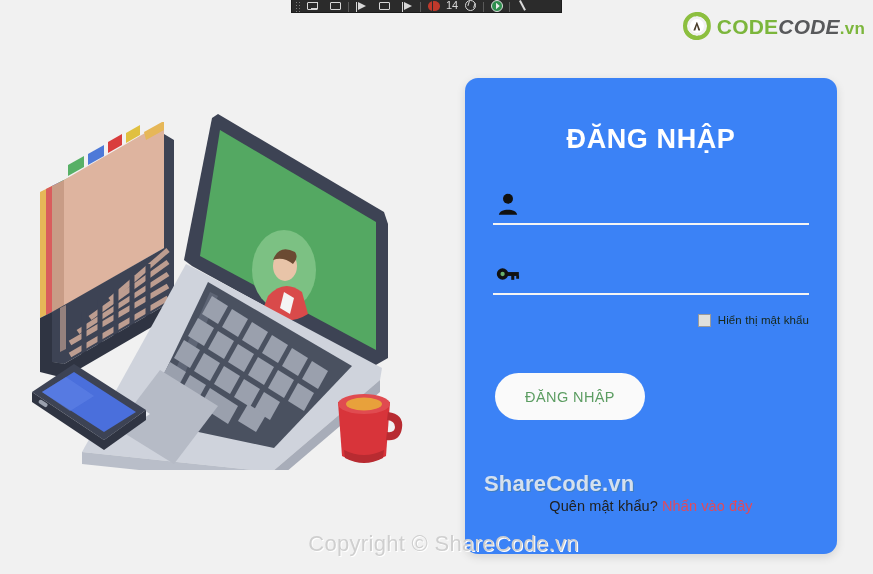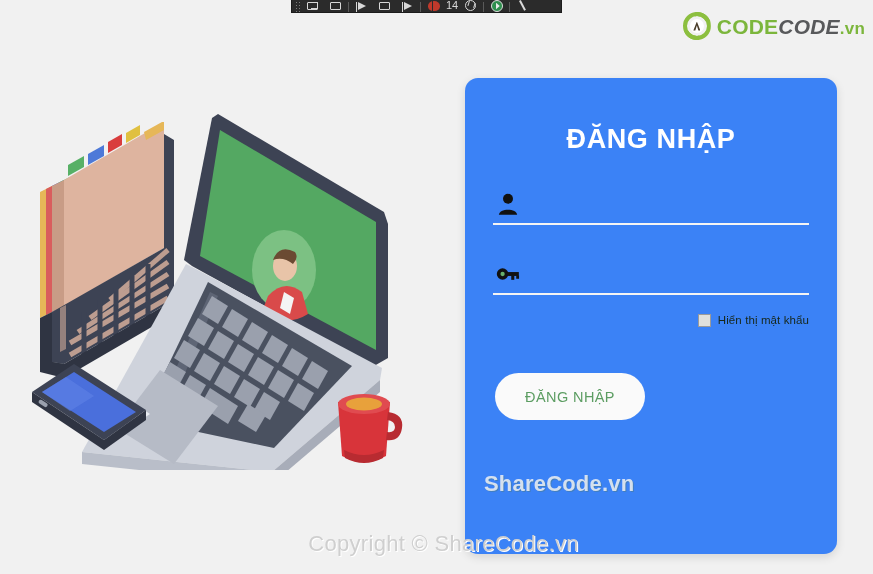--- a/index.html
+++ b/index.html
@@ -509,16 +509,17 @@
       <span class="cb-label">Hiển thị mật khẩu</span>
     </div>
 
     <div id="actions">
       <button class="btn" id="btn-login">ĐĂNG NHẬP</button>
     </div>
 
     <div id="card-watermark">ShareCode.vn</div>
   </div>
 
+  <div id="forgot"><span>Quên mật khẩu?</span> <span class="link">Nhấn vào đây</span></div>
 
   <div id="copyright">Copyright © ShareCode.vn</div>
 
 </div>
 
 </body></html>

